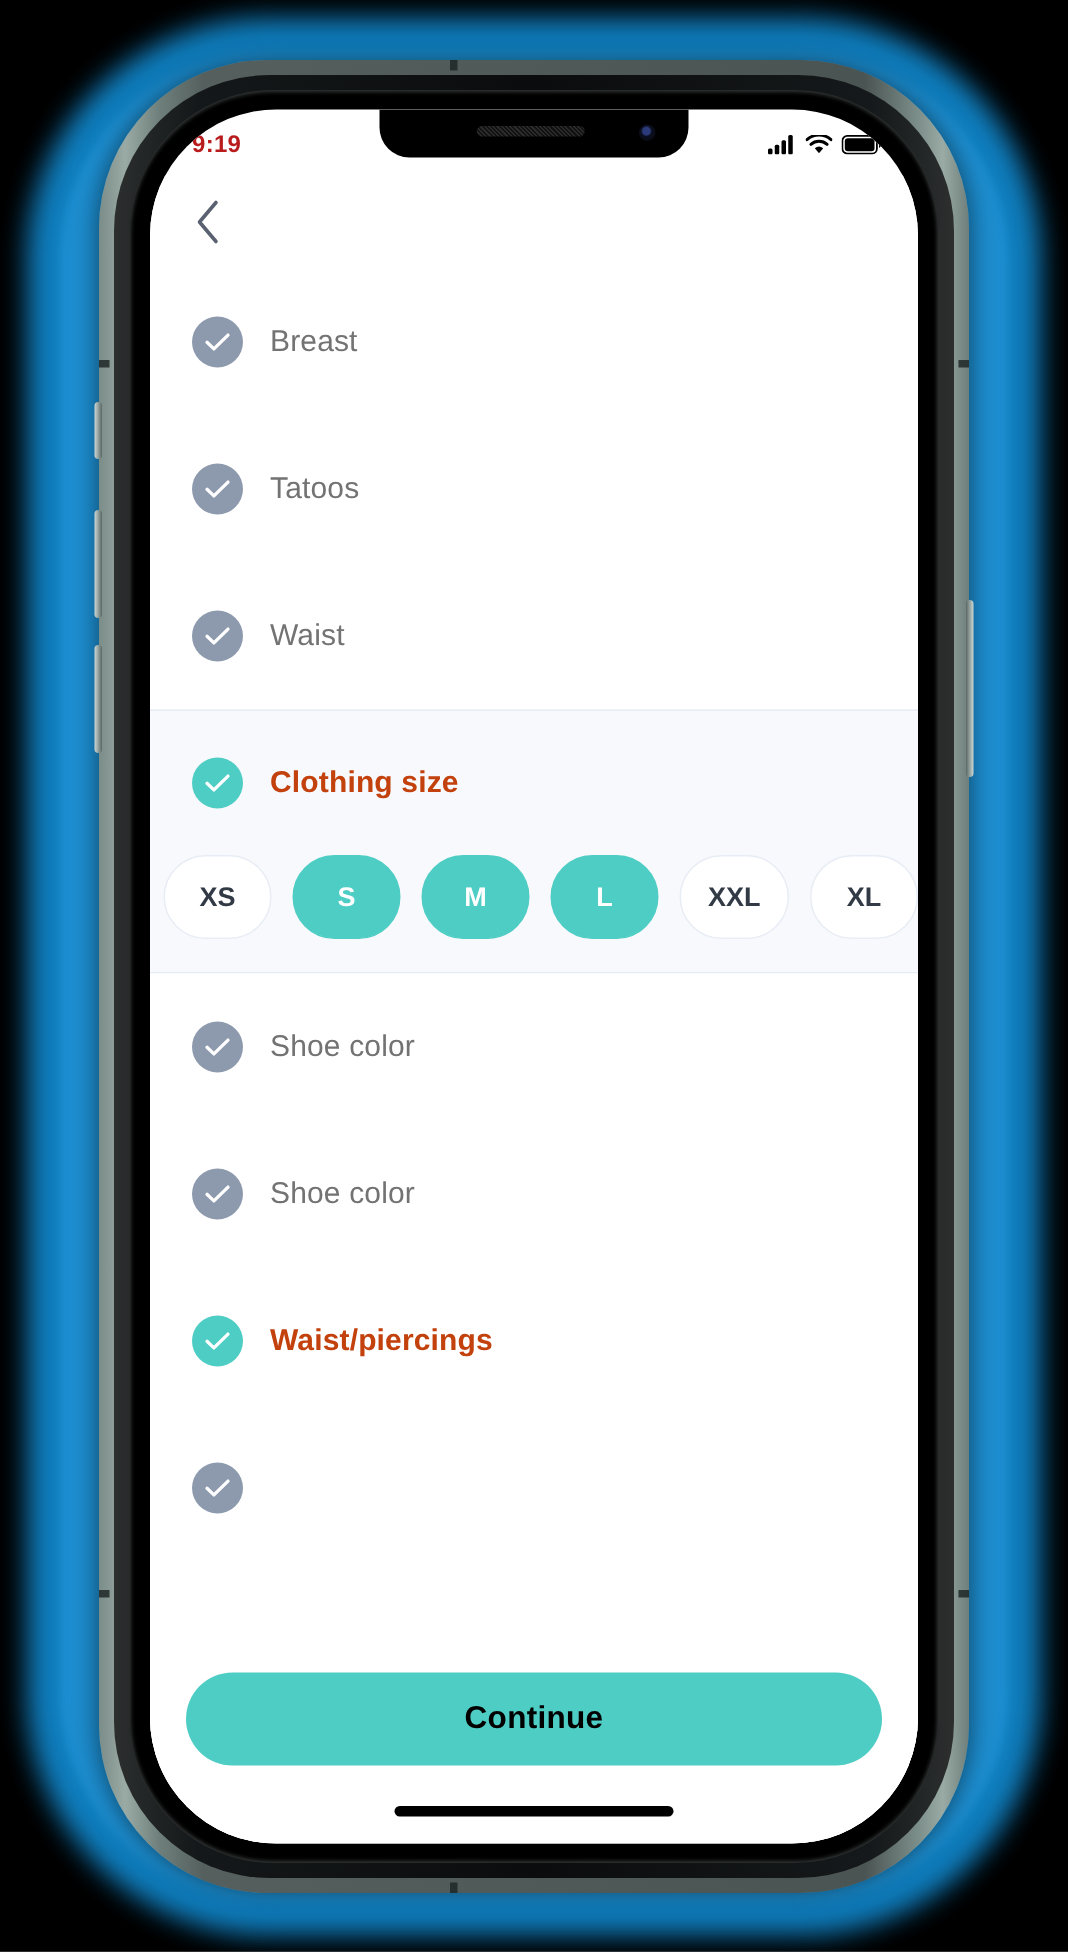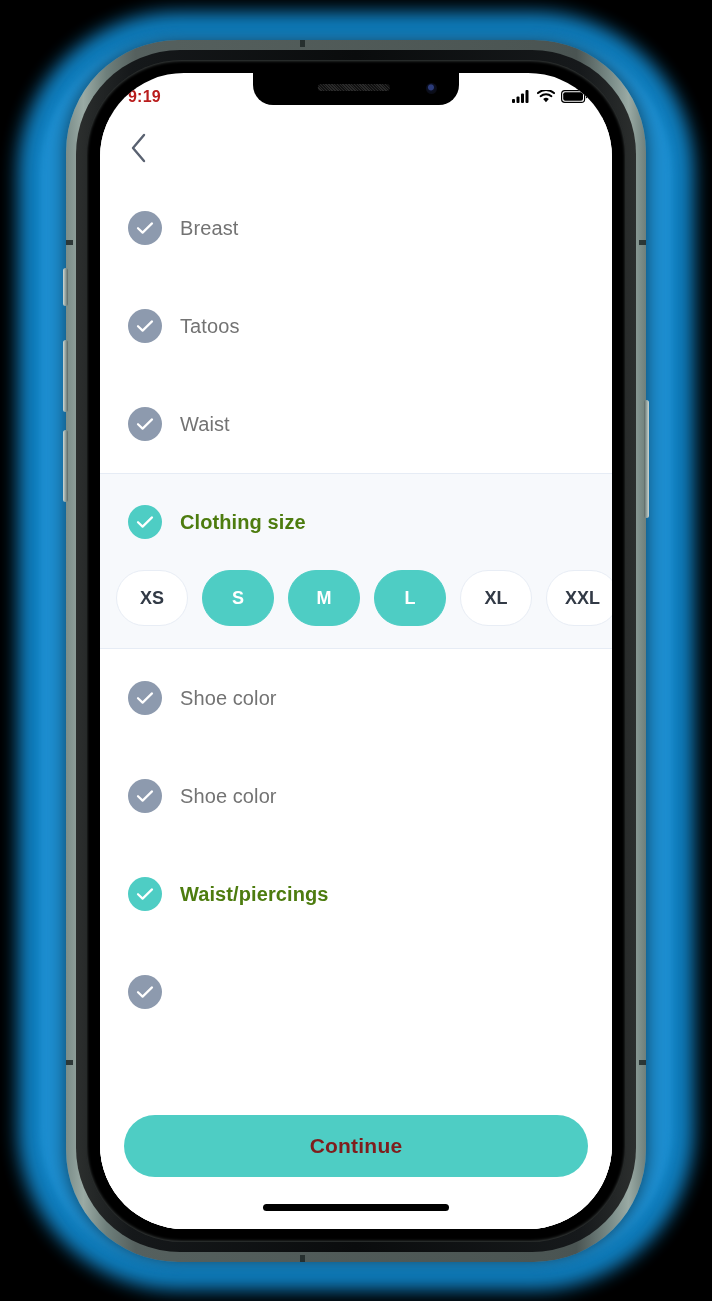--- a/index.html
+++ b/index.html
@@ -209,36 +209,37 @@
     justify-content: center;
   }
   .check.inactive { background: #8d9aae; }
   .check.active   { background: #4ecdc4; }
   .row-label {
     margin-left: 18px;
     font-size: 20px;
     letter-spacing: .1px;
   }
   .row-label.inactive { color: #737373; }
-  .row-label.active   { color: #4d7c0f; font-weight: bold; }
+  .row-label.active   { color: #c2410c; font-weight: bold; }
 
   
   .section-hl {
     background: #f7f9fc;
     border-top: 1.5px solid #e6ecf5;
     border-bottom: 1.5px solid #e6ecf5;
     padding-bottom: 22px;
   }
   .section-hl .row { background: transparent; height: 96px; }
 
   .chips {
     display: flex;
     gap: 14px;
-    padding-left: 16px;
-    align-items: center;
+    padding-left: 36px;
+    align-items: center;
+    justify-content: flex-end;
   }
   .chip {
     height: 56px;
     min-width: 72px;
     padding: 0 18px;
     border-radius: 34px;
     display: flex;
     align-items: center;
     justify-content: center;
     font-size: 18px;
@@ -274,21 +275,21 @@
     background: #fff;
     z-index: 15;
     padding: 16px 24px 0;
   }
   .continue-btn {
     width: 100%;
     height: 62px;
     border-radius: 34px;
     background: #4ecdc4;
     border: none;
-    color: #7f1d1d;
+    color: #000000;
     font-size: 21px;
     font-weight: bold;
     font-family: "Liberation Sans", sans-serif;
     letter-spacing: .2px;
     display: flex;
     align-items: center;
     justify-content: center;
     cursor: pointer;
   }
   .home-indicator {
@@ -399,22 +400,22 @@
               </svg>
           </div>
           <div class="row-label active">Clothing size</div>
         </div>
 
         <div class="chips">
           <div class="chip off">XS</div>
           <div class="chip on">S</div>
           <div class="chip on">M</div>
           <div class="chip on">L</div>
+          <div class="chip off">XXL</div>
           <div class="chip off">XL</div>
-          <div class="chip off">XXL</div>
         </div>
       </div>
 
       <div class="row">
         <div class="check inactive">
           <svg width="18" height="14" viewBox="0 0 18 14">
               <path d="M2 7.2 L6.6 11.6 L16 2.4" stroke="#fff" stroke-width="2.2" fill="none" stroke-linecap="round" stroke-linejoin="round"></path>
             </svg>
         </div>
         <div class="row-label inactive">Shoe color</div>

